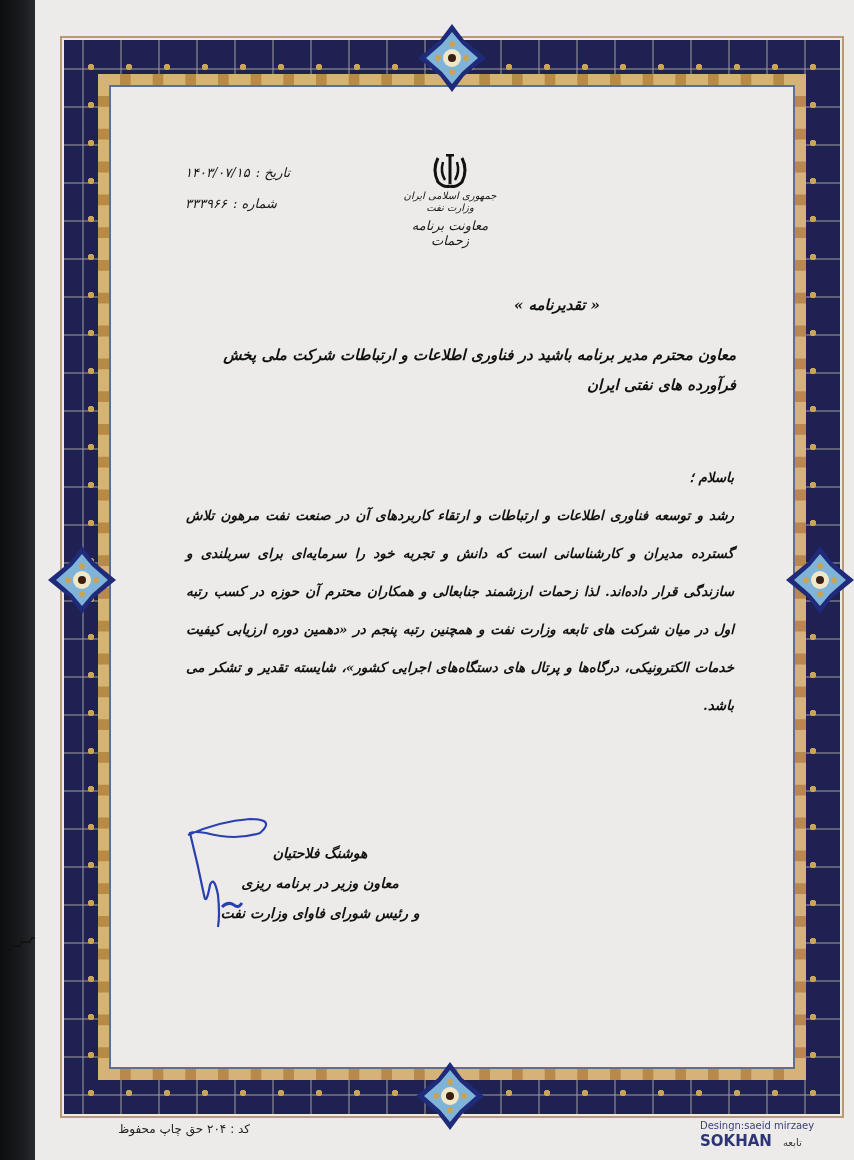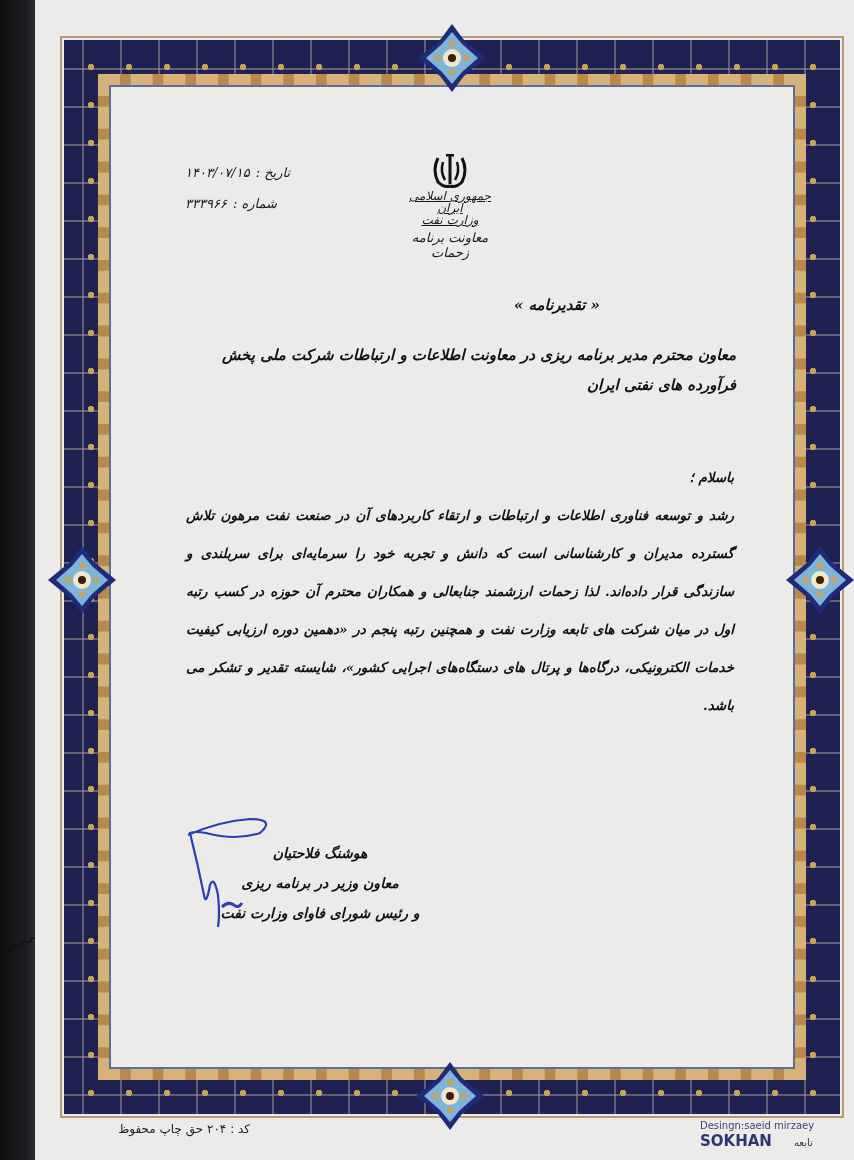--- a/index.html
+++ b/index.html
@@ -65,21 +65,21 @@
   .medallion { position: absolute; width: 72px; height: 72px; }
   .medallion svg { width: 100%; height: 100%; display: block; }
 
   
   .rtl { direction: rtl; unicode-bidi: embed; }
   .emblem-block {
     position: absolute; left: 395px; top: 150px; width: 110px; text-align: center;
     color: #1a1a1a;
   }
   .emblem-block .emblem { width: 40px; height: 40px; margin: 0 auto; display:block; }
-  .emblem-block .small { font-size: 12px; line-height: 12px; font-style: italic; text-decoration: underline; }
+  .emblem-block .small { font-size: 10px; line-height: 12px; font-style: italic; }
   .emblem-block .dept { font-size: 13px; font-style: italic; margin-top: 4px; }
 
   .meta {
     position: absolute; left: 185px; top: 165px; width: 150px;
     color: #1a1a1a; font-style: italic; font-size: 13px;
   }
   .meta .row { display: flex; justify-content: flex-end; gap: 6px; margin-bottom: 16px; }
 
   .doc-title {
     position: absolute; left: 300px; top: 296px; width: 300px; text-align: right;
@@ -103,21 +103,21 @@
 
   .footer-left {
     position: absolute; left: 80px; top: 1122px; width: 170px; text-align: right;
     font-family: "DejaVu Sans", sans-serif; font-size: 12px; color: #222;
   }
   .footer-right {
     position: absolute; left: 700px; top: 1120px; width: 140px;
     font-family: "DejaVu Sans", sans-serif; color: #3a3f7a;
   }
   .footer-right .design { font-size: 10px; }
-  .footer-right .brand { font-size: 15px; font-weight: bold; color: #2e3575; display:inline-block; margin-right: 17px; text-align: right; }
+  .footer-right .brand { font-size: 15px; font-weight: bold; color: #2e3575; display:inline-block; margin-right: 6px; text-align: right; }
   .footer-right .brand-sub { font-size: 10px; color: #333; }
 </style>
 </head>
 <body>
 
 <div class="scan-strip"></div>
 <svg class="scan-notch" viewBox="0 0 46 26">
   <path d="M0 22 L10 22 L12 18 L20 18 L22 14 L30 14 L32 10 L42 10 L42 4 L46 4" stroke="#111" stroke-width="1.5" fill="none"></path>
 </svg>
 
@@ -209,21 +209,21 @@
   </div>
   <div class="row">
     <span>شماره :</span>
     <span>۳۳۳۹۶۶</span>
   </div>
 </div>
 
 <div class="doc-title rtl">« تقدیرنامه »</div>
 
 <div class="recipient rtl">
-  <div>معاون محترم مدیر برنامه ریزی در معاونت اطلاعات و ارتباطات شرکت ملی پخش فرآورده های نفتی ایران</div>
+  <div>معاون محترم مدیر برنامه باشید در فناوری اطلاعات و ارتباطات شرکت ملی پخش فرآورده های نفتی ایران</div>
 </div>
 
 <div class="body-text rtl">
   <p>باسلام ؛</p>
   <p>رشد و توسعه فناوری اطلاعات و ارتباطات و ارتقاء کاربردهای آن در صنعت نفت مرهون تلاش گسترده مدیران و کارشناسانی است که دانش و تجربه خود را سرمایه‌ای برای سربلندی و سازندگی قرار داده‌اند. لذا زحمات ارزشمند جنابعالی و همکاران محترم آن حوزه در کسب رتبه اول در میان شرکت های تابعه وزارت نفت و همچنین رتبه پنجم در «دهمین دوره ارزیابی کیفیت خدمات الکترونیکی، درگاه‌ها و پرتال های دستگاه‌های اجرایی کشور»، شایسته تقدیر و تشکر می باشد.</p>
 </div>
 
 <svg class="signature" viewBox="0 0 120 120">
   <path d="M8 20 Q40 6 70 4 Q96 4 80 18 Q56 26 26 18 Q14 16 10 18 Q18 50 24 80 Q26 92 30 70 Q34 60 38 80 Q40 100 38 112" stroke="#2a3fb0" stroke-width="2.2" fill="none"></path>
   <path d="M42 92 Q48 86 54 90 Q58 94 62 88" stroke="#2a3fb0" stroke-width="3" fill="none"></path>

